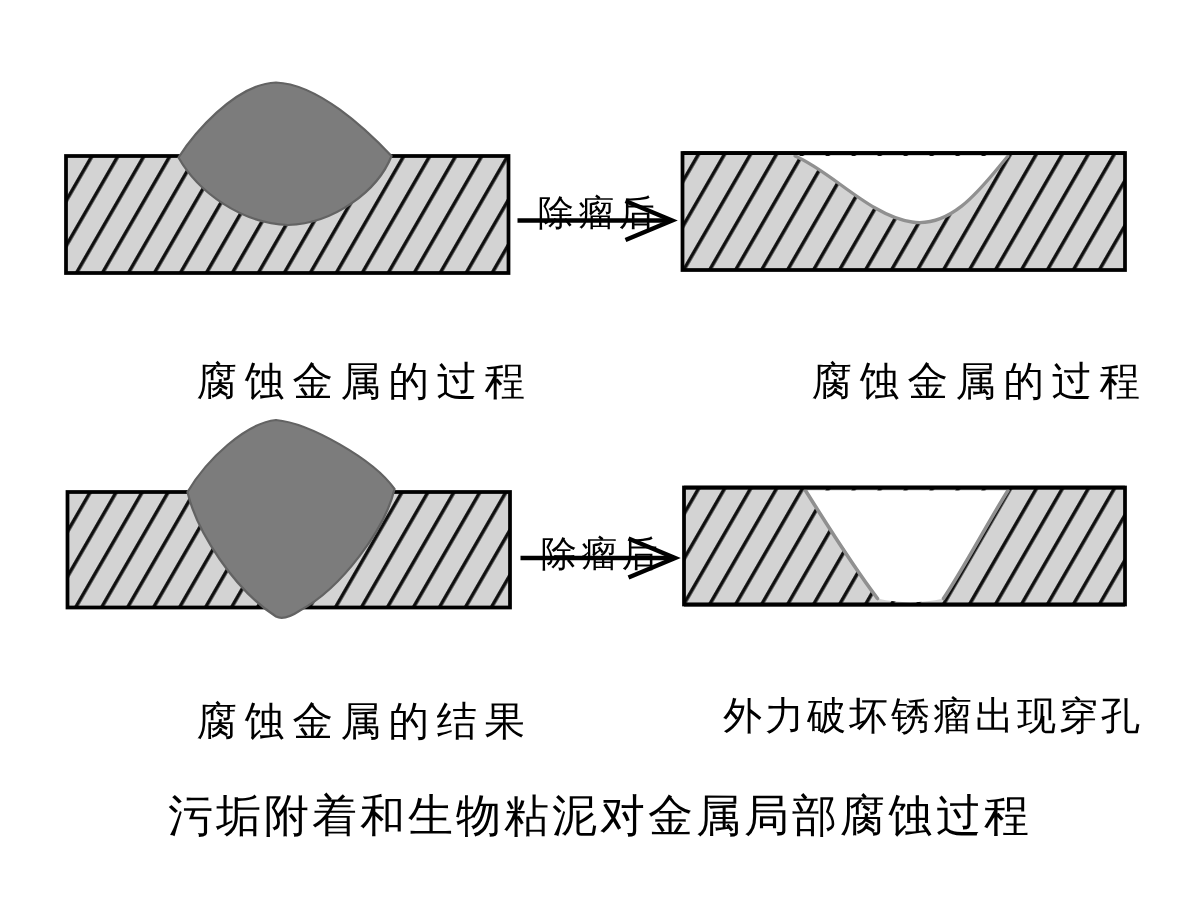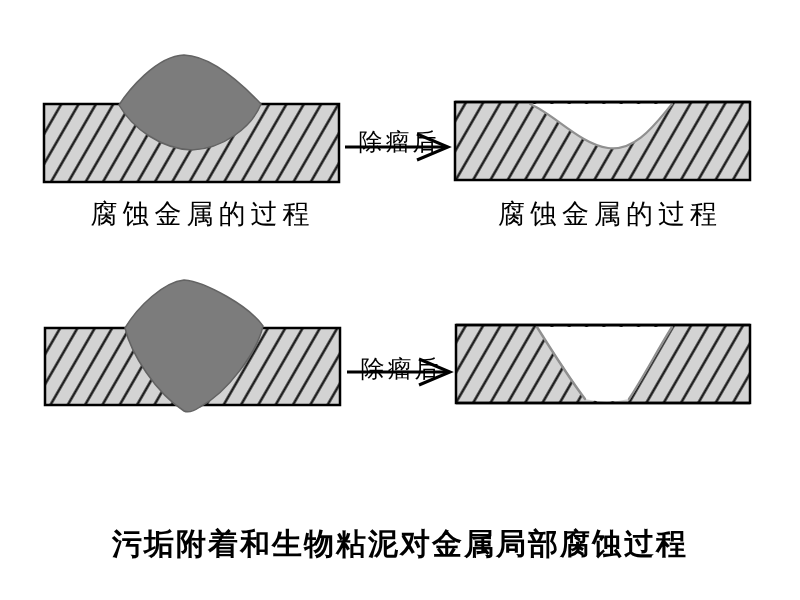--- a/index.html
+++ b/index.html
@@ -7,39 +7,40 @@
     position:relative;
     width:800px;height:600px;
     background:var(--background,#ffffff);
     color:var(--text,#000000);
     font-family:"Liberation Serif","DejaVu Serif",serif;
     overflow:hidden;
   }
   .abs{position:absolute;}
   .plabel{
     position:absolute;
-    text-align:center;
+    text-align:right;
     font-size:27px;
     letter-spacing:5px;
     white-space:nowrap;
+    margin-top:40px;
   }
   .plabel.small{font-size:26px;letter-spacing:2px;}
   .alabel{
     position:absolute;
     text-align:center;
     font-size:24px;
     letter-spacing:3px;
     white-space:nowrap;
     margin-top:20px;
   }
   .caption{
     position:absolute;
     left:0;width:800px;
     text-align:center;
-    font-weight:bold;
+    font-weight:normal;
     font-size:30px;
     letter-spacing:2px;
     white-space:nowrap;
   }
   svg{display:block;}
 </style>
 </head>
 <body>
 
 <div class="stage">
@@ -79,20 +80,21 @@
   <svg class="abs" style="left:40px;top:268px" width="305" height="152" viewBox="0 0 305 152">
     <defs>
       <pattern id="hatchC" width="15" height="15" patternUnits="userSpaceOnUse" patternTransform="rotate(30)">
         <rect width="15" height="15" style="fill:var(--metal-fill,#d3d3d3)"></rect>
         <line x1="2.5" y1="-1" x2="2.5" y2="16" stroke-width="2.3" style="stroke:var(--hatch-line,#0d0d0d)"></line>
       </pattern>
     </defs>
     <rect x="5" y="60" width="295" height="77" fill="url(#hatchC)" stroke-width="2.5" style="stroke:var(--bar-border,#000)"></rect>
     <path d="M85,60 C98,38 124,14 144,12 C166,14 209,38 223,58 C217,84 188,124 160,139 C154,143 148,145 144,143 C116,125 91,86 85,60 Z" stroke-width="1.5" style="fill:var(--corrosion-tumor,#7c7c7c);stroke:var(--tumor-edge,#636363)"></path>
   </svg>
+  <div class="plabel" style="left:50px;top:423px;width:305px">腐蚀金属的结果</div>
 
   <div class="alabel" style="left:345px;top:333px;width:112px">除瘤后</div>
   <svg class="abs" style="left:345px;top:356px" width="110" height="34" viewBox="0 0 110 34">
     <line x1="2" y1="16" x2="102" y2="16" stroke-width="3" style="stroke:var(--arrow,#000)"></line>
     <polyline points="74,3 105,16 74,29" fill="none" stroke-width="3" style="stroke:var(--arrow,#000)"></polyline>
   </svg>
 
   <svg class="abs" style="left:450px;top:318px" width="310" height="95" viewBox="0 0 310 95">
     <defs>
       <pattern id="hatchD" width="15" height="15" patternUnits="userSpaceOnUse" patternTransform="rotate(30)">
@@ -100,16 +102,17 @@
         <line x1="2.5" y1="-1" x2="2.5" y2="16" stroke-width="2.3" style="stroke:var(--hatch-line,#0d0d0d)"></line>
       </pattern>
     </defs>
     <rect x="6" y="7" width="294" height="78" fill="url(#hatchD)" stroke-width="2.5" style="stroke:var(--bar-border,#000)"></rect>
     <path d="M87,9 L222,9 L179,81 Q157,86 135,81 Z" fill="#ffffff"></path>
     <path d="M87,9 C102,33 119,60 135,81" fill="none" stroke-width="2.4" stroke-linecap="round" style="stroke:var(--pit-edge,#909090)"></path>
     <path d="M222,9 C207,33 193,60 179,81" fill="none" stroke-width="2.4" stroke-linecap="round" style="stroke:var(--pit-edge,#909090)"></path>
     <line x1="6" y1="7" x2="300" y2="7" stroke-width="2.5" style="stroke:var(--bar-border,#000)"></line>
     <line x1="6" y1="85" x2="300" y2="85" stroke-width="2.5" style="stroke:var(--bar-border,#000)"></line>
   </svg>
+  <div class="plabel small" style="left:450px;top:420px;width:312px">外力破坏锈瘤出现穿孔</div>
 
   <div class="caption" style="top:524px">污垢附着和生物粘泥对金属局部腐蚀过程</div>
 
 </div>
 
 </body></html>

